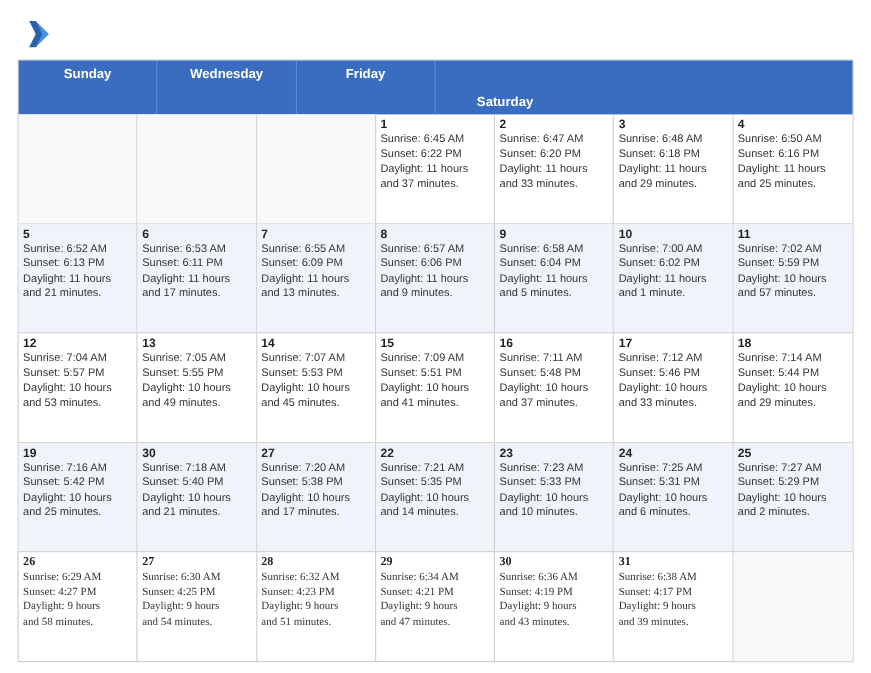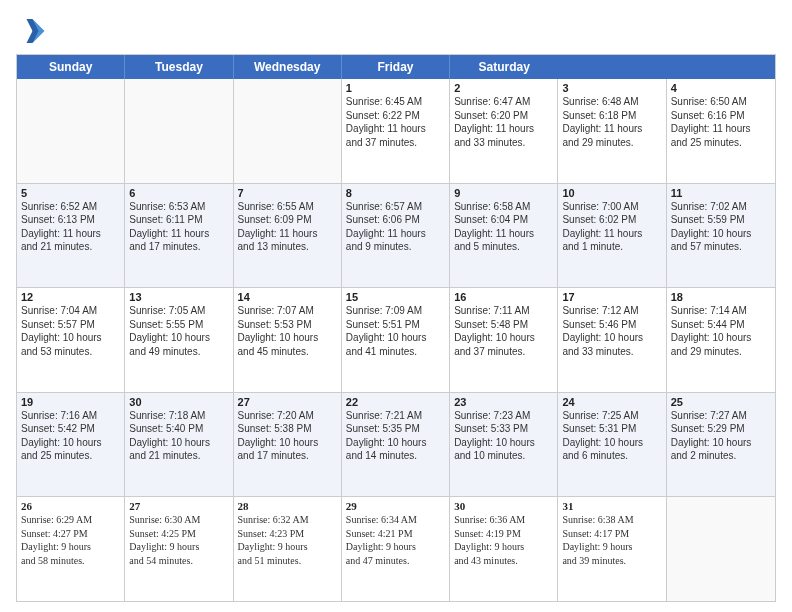--- a/index.html
+++ b/index.html
@@ -55,32 +55,32 @@
       color: #333;
     }
     .calendar {
       flex: 1;
       display: flex;
       flex-direction: column;
       border: 1px solid #ccc;
     }
     .cal-header {
       display: grid;
-      grid-template-columns: repeat(7, 1fr);
+      grid-template-columns: repeat(6, 1fr);
       background: #3a6dbf;
     }
     .cal-header-cell {
       color: white;
       font-size: 12px;
       font-weight: bold;
       text-align: center;
       padding: 5px 2px;
       border-right: 1px solid #5a8fd0;
     }
-    .cal-header-cell:last-child { border-right: none; }
+    .cal-header-cell:last-child { border-right: none; margin-top: 25px; }
     .cal-body {
       flex: 1;
       display: flex;
       flex-direction: column;
     }
     .cal-row {
       flex: 1;
       display: grid;
       grid-template-columns: repeat(7, 1fr);
       border-bottom: 1px solid #ccc;
@@ -128,21 +128,20 @@
     </div>
     <div class="title-area">
       <div class="month-title"></div>
       <div class="subtitle"></div>
     </div>
   </div>
 
   <div class="calendar">
     <div class="cal-header">
     <div class="cal-header-cell">Sunday</div>
-        <div class="cal-header-cell">Tuesday</div>
         <div class="cal-header-cell">Wednesday</div>
         <div class="cal-header-cell">Friday</div>
         <div class="cal-header-cell">Saturday</div>
       </div>
     <div class="cal-body">
     <div class="cal-row">
           <div class="cal-cell empty"></div>
           <div class="cal-cell empty"></div>
           <div class="cal-cell empty"></div>
           <div class="cal-cell">

